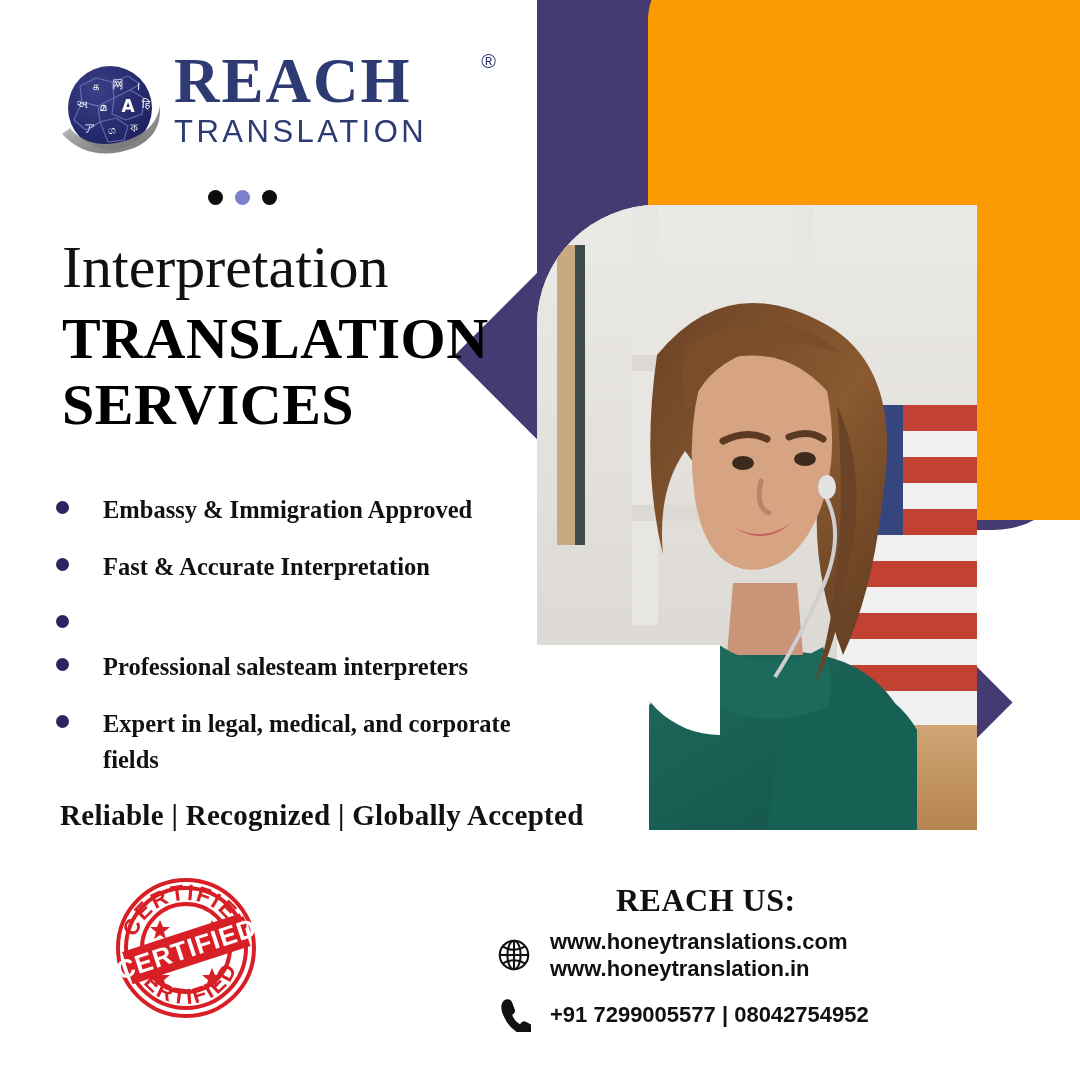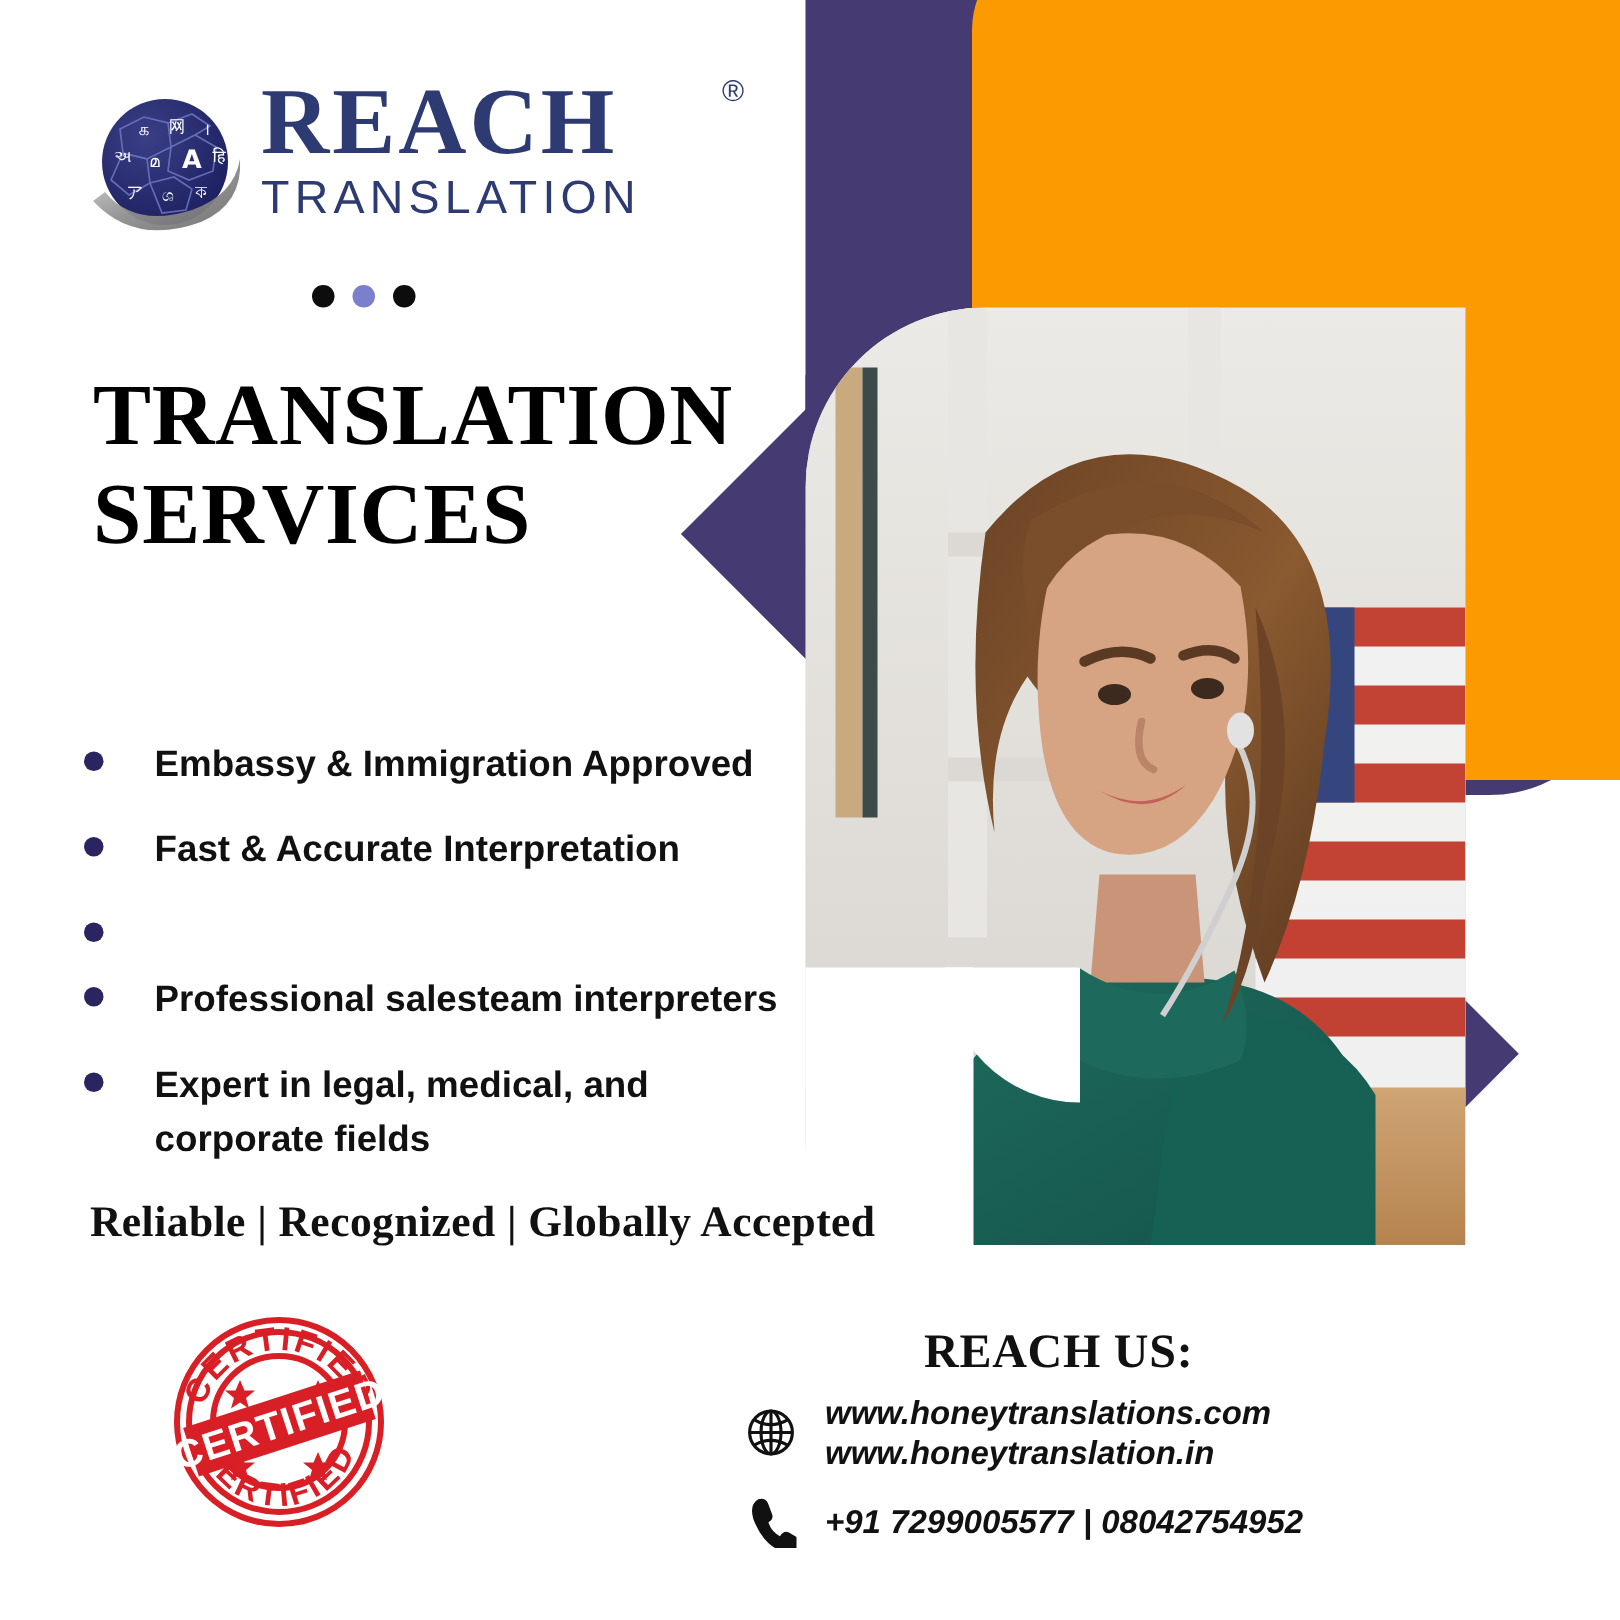--- a/index.html
+++ b/index.html
@@ -48,21 +48,21 @@
   #h-script{font-family:"Liberation Serif",serif;font-weight:400;font-size:60px;
             line-height:62px;color:#111;letter-spacing:0px;}
   #h-main{font-family:"Liberation Serif",serif;font-weight:700;font-size:58px;
           line-height:66px;color:#000;letter-spacing:0.5px;margin-top:8px;}
 
   
   #bullets{position:absolute;left:56px;top:492px;width:470px;}
   .bullet-row{display:flex;align-items:flex-start;margin-bottom:21px;}
   .bullet-dot{width:13px;height:13px;border-radius:50%;background:#2A2560;
               flex:0 0 13px;margin-top:9px;margin-right:34px;}
-  .bullet-text{font-family:Liberation Sans, sans-serif;font-weight:700;
+  .bullet-text{font-family:Liberation Serif, serif;font-weight:700;
                font-size:24.5px;line-height:36px;color:#111;}
 
   
   #tagline{position:absolute;left:60px;top:779px;
            font-family:"Liberation Serif",serif;font-weight:700;font-size:29px;
            color:#111;letter-spacing:0.3px;white-space:nowrap;margin-top:20px;}
 
   
   #photo{position:absolute;left:537px;top:205px;width:440px;height:625px;
          border-radius:120px 0 0 70px;overflow:hidden;background:#d9d9d9;}
@@ -79,21 +79,21 @@
   #contact-wrap{position:absolute;left:0;top:848px;width:1080px;height:232px;}
 
   #reach-title{position:absolute;left:616px;top:882px;
                font-family:"Liberation Serif",serif;font-weight:700;font-size:32px;
                color:#111;letter-spacing:0.5px;}
   #contact-list{position:absolute;left:492px;top:928px;width:560px;}
   .c-row{display:flex;align-items:center;margin-bottom:12px;}
   .c-icon{width:44px;height:40px;flex:0 0 44px;margin-right:14px;
           display:flex;align-items:center;justify-content:center;}
   .c-text{font-family:"Liberation Sans",sans-serif;font-weight:700;font-size:22px;
-          line-height:27px;color:#111;white-space:nowrap;font-style:italic;}
+          line-height:27px;color:#111;white-space:nowrap;}
 </style>
 </head>
 <body>
 
 <div id="poster">
 
   <div class="purple-band" id="purple-leg"></div>
   <div class="purple-band" id="purple-knee"></div>
   <div id="purple-arm"></div>
   <div id="purple-arm-cap"></div>
@@ -221,20 +221,21 @@
       <div id="logo-translation">TRANSLATION</div>
     </div>
   </div>
   <div id="dots">
     <span class="dot" style="background: rgb(13, 13, 13);"></span>
     <span class="dot" style="background: rgb(123, 127, 204);"></span>
     <span class="dot" style="background: rgb(13, 13, 13);"></span>
   </div>
 
   <div id="headline">
+    <div id="h-script">Interpretation</div>
     <div id="h-main">
       <div>TRANSLATION</div>
       <div>SERVICES</div>
     </div>
   </div>
 
   <div id="bullets">
       <div class="bullet-row">
         <span class="bullet-dot" style="background: rgb(42, 37, 96);"></span>
         <span class="bullet-text">Embassy &amp; Immigration Approved</span>

